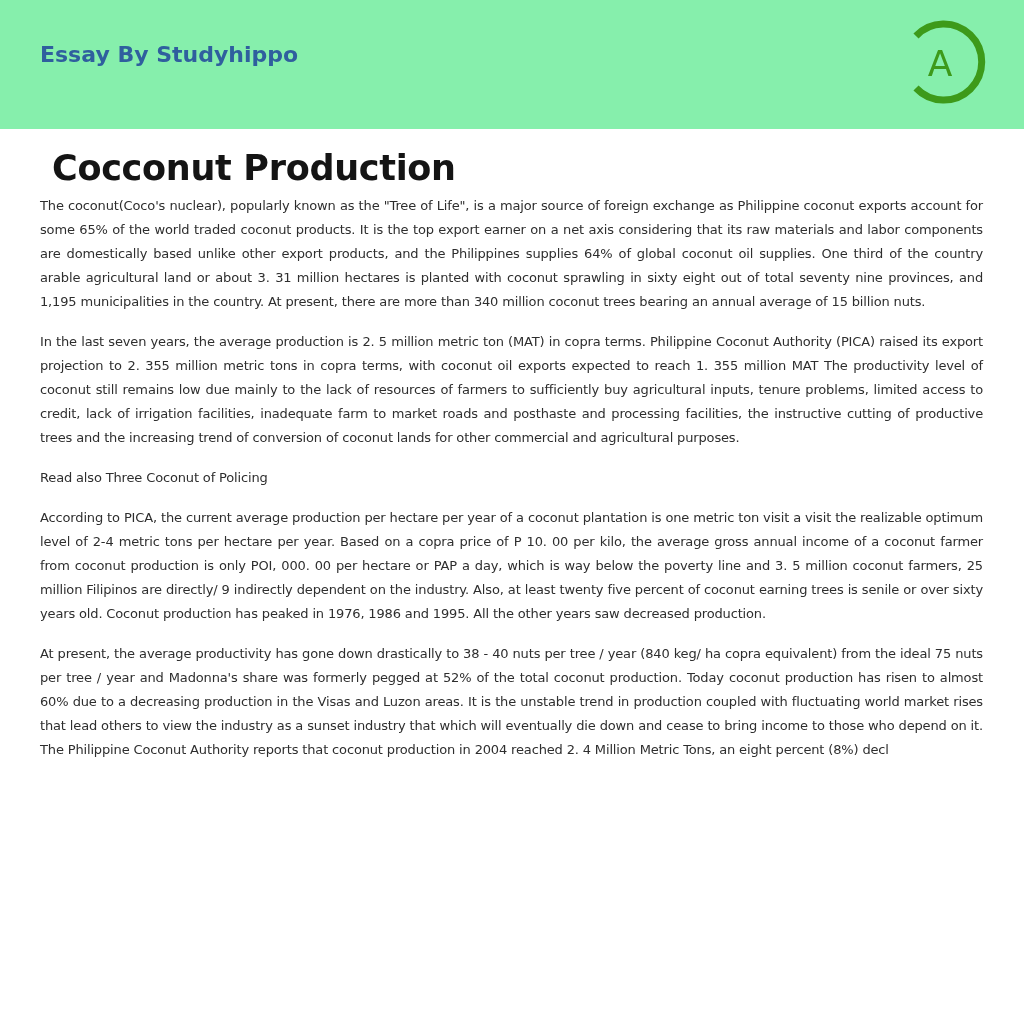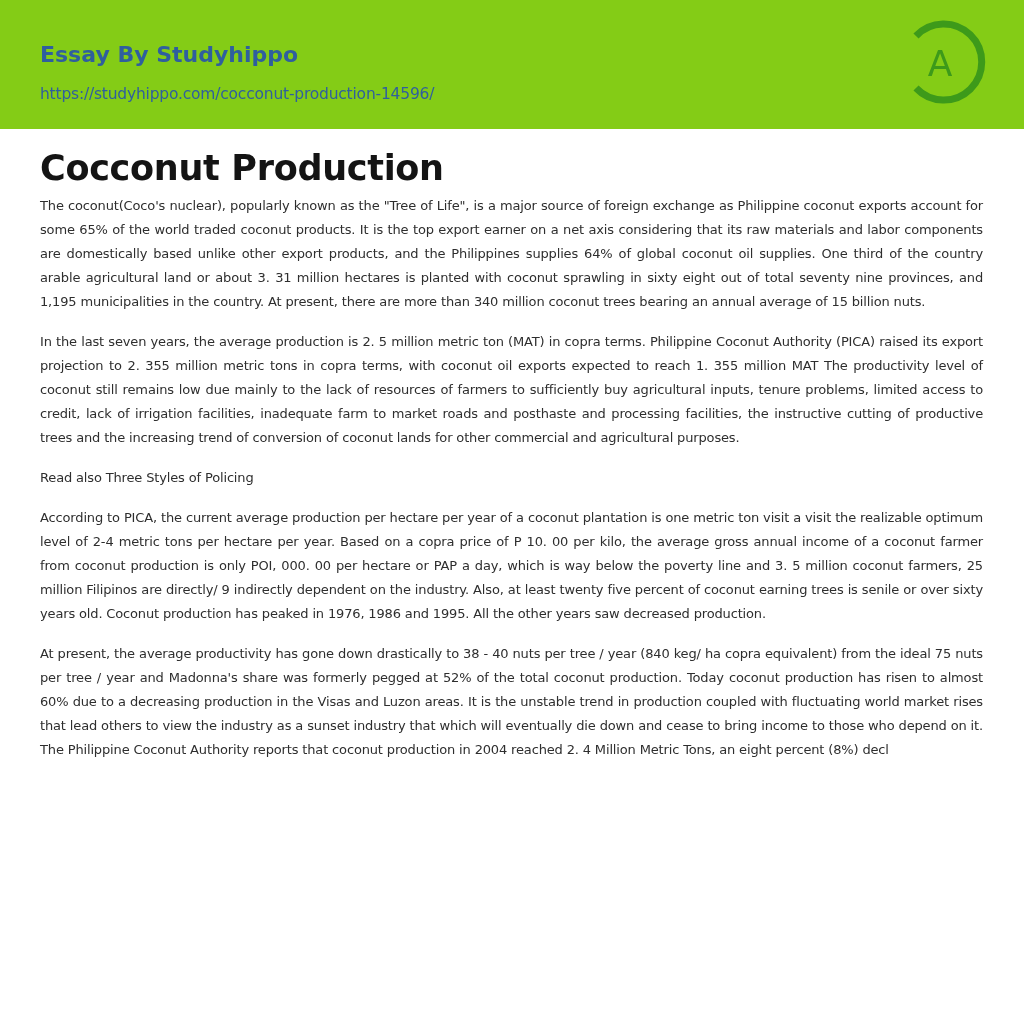--- a/index.html
+++ b/index.html
@@ -1,40 +1,39 @@
 <!DOCTYPE html>
 <html><head>
 <meta charset="utf-8">
 <style>
   html, body { margin: 0; padding: 0; background: #ffffff; }
   body { width: 1024px; height: 1011px; overflow: hidden; font-family: "DejaVu Sans", sans-serif; color: #2b2b2b; }
-  .header { height: 129px; background: #84cc16; position: relative; }
+  .header { height: 129px; background: #86efac; position: relative; }
   .brand { position: absolute; left: 40px; top: 42px; font-family: "DejaVu Sans", sans-serif; font-weight: bold; font-size: 22px; color: #2f5f9e; letter-spacing: 0px; }
   .url { position: absolute; left: 40px; top: 85px; font-size: 15.5px; color: #2f5f9e; text-decoration: none; letter-spacing: -0.2px; }
   .logo { position: absolute; left: 909px; top: 18px; width: 80px; height: 88px; }
-  h1 { margin: 0; padding-top: 147px; font-family: "DejaVu Sans", sans-serif; font-weight: bold; font-size: 35px; color: #141414; line-height: 42px; letter-spacing: -0.3px; position: absolute; top: 0; left: 40px; padding-top: 0; margin-top: 147px; }
+  h1 { margin: 12px; padding-top: 147px; font-family: "DejaVu Sans", sans-serif; font-weight: bold; font-size: 35px; color: #141414; line-height: 42px; letter-spacing: -0.3px; position: absolute; top: 0; left: 40px; padding-top: 0; margin-top: 147px; }
   .body-text { position: absolute; top: 194px; left: 40px; width: 943px; }
   p { margin: 0 0 16px 0; font-size: 13px; line-height: 24px; text-align: justify; letter-spacing: -0.15px; color: #2e2e2e; }
   p.readalso { text-align: left; }
 </style>
 </head>
 <body>
 
 <div class="header">
   <div class="brand">Essay By Studyhippo</div>
-  <a class="url">https://studyhippo.com/cocconut-production-14596/</a>
   <div class="logo">
     <svg width="80" height="88" viewBox="0 0 80 88">
       <path d="M 7 18 A 38 38 0 1 1 7 70" fill="none" stroke="#3d9a1a" stroke-width="7" stroke-linecap="butt"></path>
       <text x="31" y="58" text-anchor="middle" font-family="DejaVu Sans, sans-serif" font-size="36" font-weight="normal" fill="#3d9a1a">A</text>
     </svg>
   </div>
 </div>
 
 <h1>Cocconut Production</h1>
 
 <div class="body-text">
   <p>The coconut(Coco's nuclear), popularly known as the "Tree of Life", is a major source of foreign exchange as Philippine coconut exports account for some 65% of the world traded coconut products. It is the top export earner on a net axis considering that its raw materials and labor components are domestically based unlike other export products, and the Philippines supplies 64% of global coconut oil supplies. One third of the country arable agricultural land or about 3. 31 million hectares is planted with coconut sprawling in sixty eight out of total seventy nine provinces, and 1,195 municipalities in the country. At present, there are more than 340 million coconut trees bearing an annual average of 15 billion nuts.</p>
   <p>In the last seven years, the average production is 2. 5 million metric ton (MAT) in copra terms. Philippine Coconut Authority (PICA) raised its export projection to 2. 355 million metric tons in copra terms, with coconut oil exports expected to reach 1. 355 million MAT The productivity level of coconut still remains low due mainly to the lack of resources of farmers to sufficiently buy agricultural inputs, tenure problems, limited access to credit, lack of irrigation facilities, inadequate farm to market roads and posthaste and processing facilities, the instructive cutting of productive trees and the increasing trend of conversion of coconut lands for other commercial and agricultural purposes.</p>
-  <p class="readalso">Read also Three Styles of Policing</p>
+  <p class="readalso">Read also Three Coconut of Policing</p>
   <p>According to PICA, the current average production per hectare per year of a coconut plantation is one metric ton visit a visit the realizable optimum level of 2-4 metric tons per hectare per year. Based on a copra price of P 10. 00 per kilo, the average gross annual income of a coconut farmer from coconut production is only POI, 000. 00 per hectare or PAP a day, which is way below the poverty line and 3. 5 million coconut farmers, 25 million Filipinos are directly/ 9 indirectly dependent on the industry. Also, at least twenty five percent of coconut earning trees is senile or over sixty years old. Coconut production has peaked in 1976, 1986 and 1995. All the other years saw decreased production.</p>
   <p>At present, the average productivity has gone down drastically to 38 - 40 nuts per tree / year (840 keg/ ha copra equivalent) from the ideal 75 nuts per tree / year and Madonna's share was formerly pegged at 52% of the total coconut production. Today coconut production has risen to almost 60% due to a decreasing production in the Visas and Luzon areas. It is the unstable trend in production coupled with fluctuating world market rises that lead others to view the industry as a sunset industry that which will eventually die down and cease to bring income to those who depend on it. The Philippine Coconut Authority reports that coconut production in 2004 reached 2. 4 Million Metric Tons, an eight percent (8%) decl</p>
 </div>
 
 </body></html>

